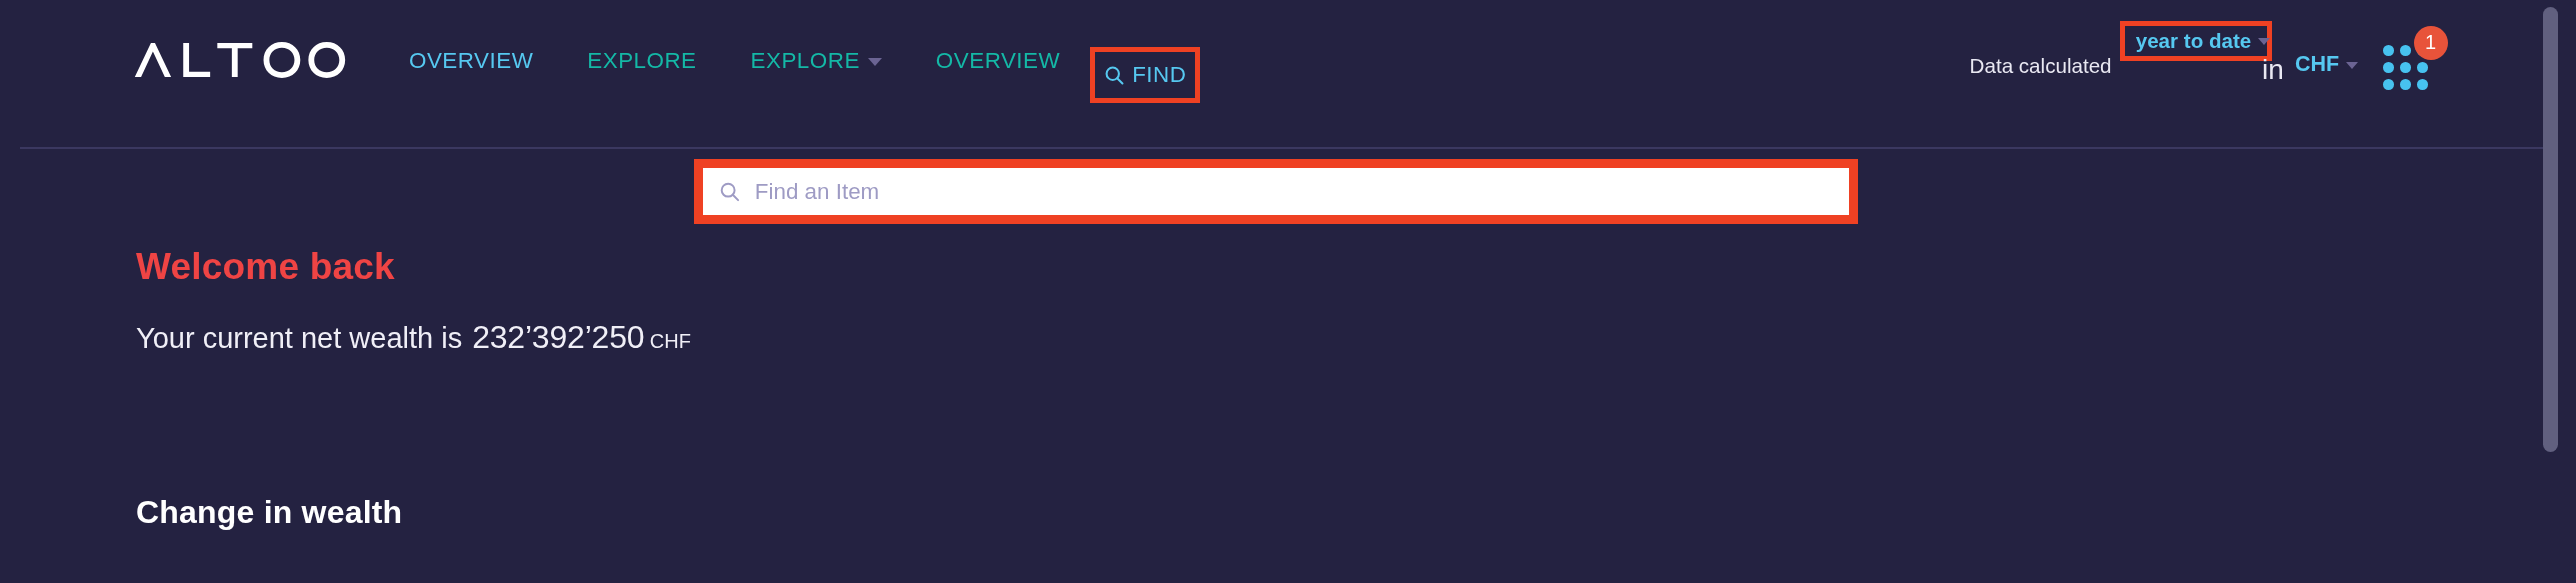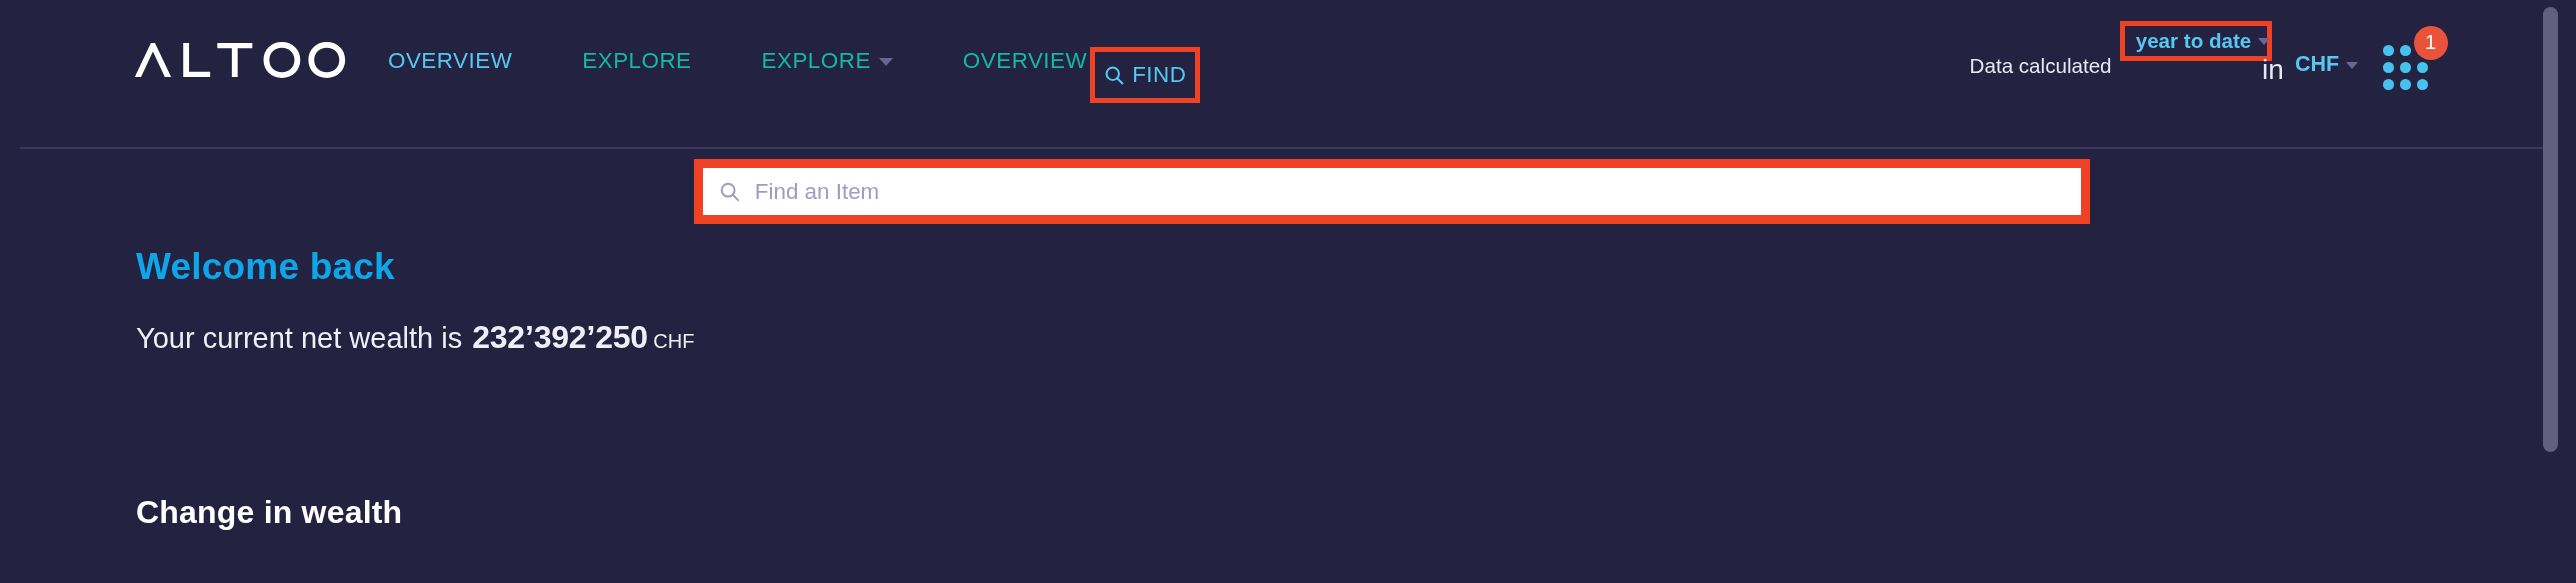--- a/index.html
+++ b/index.html
@@ -43,26 +43,26 @@
     top: 39px;
     height: 41px;
     display: flex;
     align-items: center;
   }
   .logo svg { display: block; }
 
   
   .nav {
     position: absolute;
-    left: 388px;
+    left: 409px;
     top: 41px;
     height: 39px;
     display: flex;
     align-items: center;
-    gap: 16px;
+    gap: 0px;
   }
 
   .nav-item {
     font-size: 22.4px;
     letter-spacing: 0.5px;
     color: #14b8a6;
     padding: 0 0;
     margin-right: 54px;
     white-space: nowrap;
     cursor: pointer;
@@ -202,21 +202,21 @@
     align-items: center;
     justify-content: center;
     font-weight: normal;
   }
 
   
   .search-wrap {
     position: absolute;
     left: 694px;
     top: 159px;
-    width: 1396px;
+    width: 1164px;
     height: 65px;
     border: 9px solid #ef4123;
     background: #ffffff;
     display: flex;
     align-items: center;
   }
   .search-inner {
     display: flex;
     align-items: center;
     gap: 14.3px;
@@ -238,39 +238,39 @@
 
   
   .main { position: absolute; top: 149px; left: 0; width: 2576px; }
 
   .welcome {
     position: absolute;
     left: 136px;
     top: 97px;
     font-size: 37px;
     font-weight: bold;
-    color: #0ea5e9;
+    color: #ef4444;
     letter-spacing: 0.2px;
     white-space: nowrap;
   }
 
   .networth {
     position: absolute;
     left: 136px;
     top: 170px;
     font-size: 29px;
     color: #f0eff7;
     white-space: nowrap;
     display: flex;
     align-items: baseline;
     gap: 0;
   }
   .networth .lead { font-weight: normal; }
   .networth .amount {
-    font-weight: bold;
+    font-weight: normal;
     font-size: 32px;
     margin-left: 10px;
     letter-spacing: -0.2px;
   }
   .networth .ccy-sm {
     font-size: 20px;
     margin-left: 5.4px;
     font-weight: normal;
     color: #f0eff7;
   }

